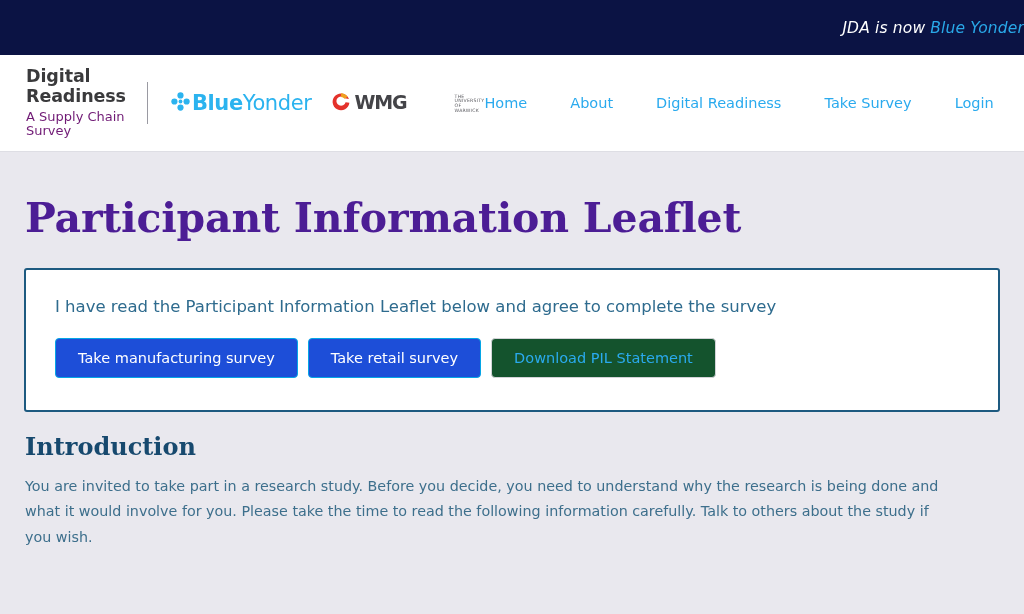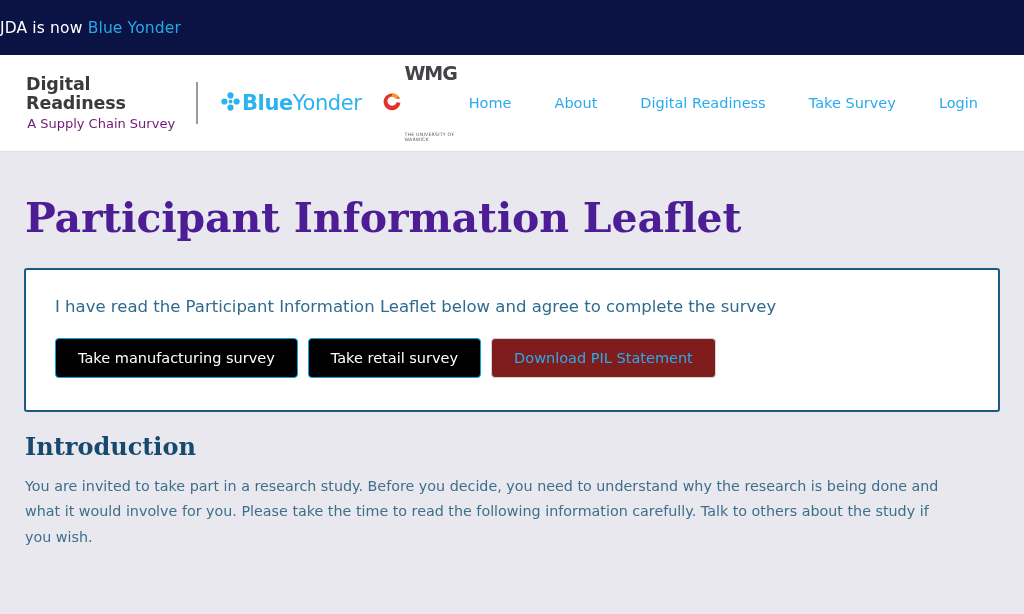--- a/index.html
+++ b/index.html
@@ -14,21 +14,22 @@
     font-family: "DejaVu Sans", "Liberation Sans", sans-serif;
     -webkit-font-smoothing: antialiased;
   }
 
   
   .announce-bar {
     height: 55px;
     background: #0b1344;
     display: flex;
     align-items: center;
-    justify-content: flex-start;
+    justify-content: flex-end;
+    font-style: italic;
   }
   .announce-text {
     color: #ffffff;
     font-size: 15.5px;
     letter-spacing: .15px;
   }
   .announce-text .brand {
     color: #29a8e8;
   }
 
@@ -82,21 +83,21 @@
   }
   .by-word .by-bold { font-weight: bold; }
   .wmg-logo {
     display: flex;
     align-items: center;
     gap: 2px;
     margin-left: 20px;
   }
   .wmg-text {
     display: flex;
-    flex-direction: column;
+    flex-direction: row;
     line-height: 1;
     gap: 48px;
   }
   .wmg-word {
     font-size: 19px;
     font-weight: bold;
     color: #444448;
     letter-spacing: -1.1px;
   }
   .wmg-sub {
@@ -159,26 +160,26 @@
     border-radius: 4px;
     padding: 0 22px;
     height: 40px;
     display: inline-flex;
     align-items: center;
     justify-content: center;
     cursor: pointer;
     white-space: nowrap;
   }
   .btn-primary {
-    background: #000000;
+    background: #1d4ed8;
     color: #ffffff;
     border: 1px solid #05a6e6;
   }
   .btn-outline {
-    background: #7f1d1d;
+    background: #14532d;
     color: #2aaaee;
     border: 1px solid #d3d3d8;
   }
 
   
   .meta-block {
     margin-top: 22px;
     color: #3d6f8c;
     font-size: 14.5px;
     line-height: 1.75;

